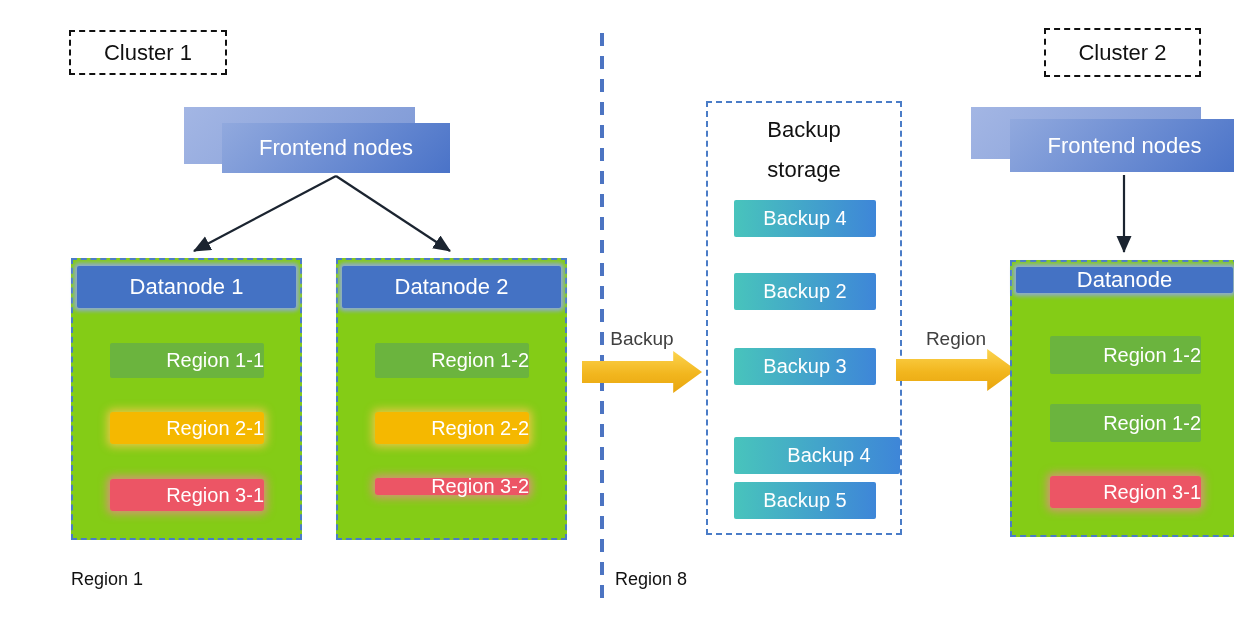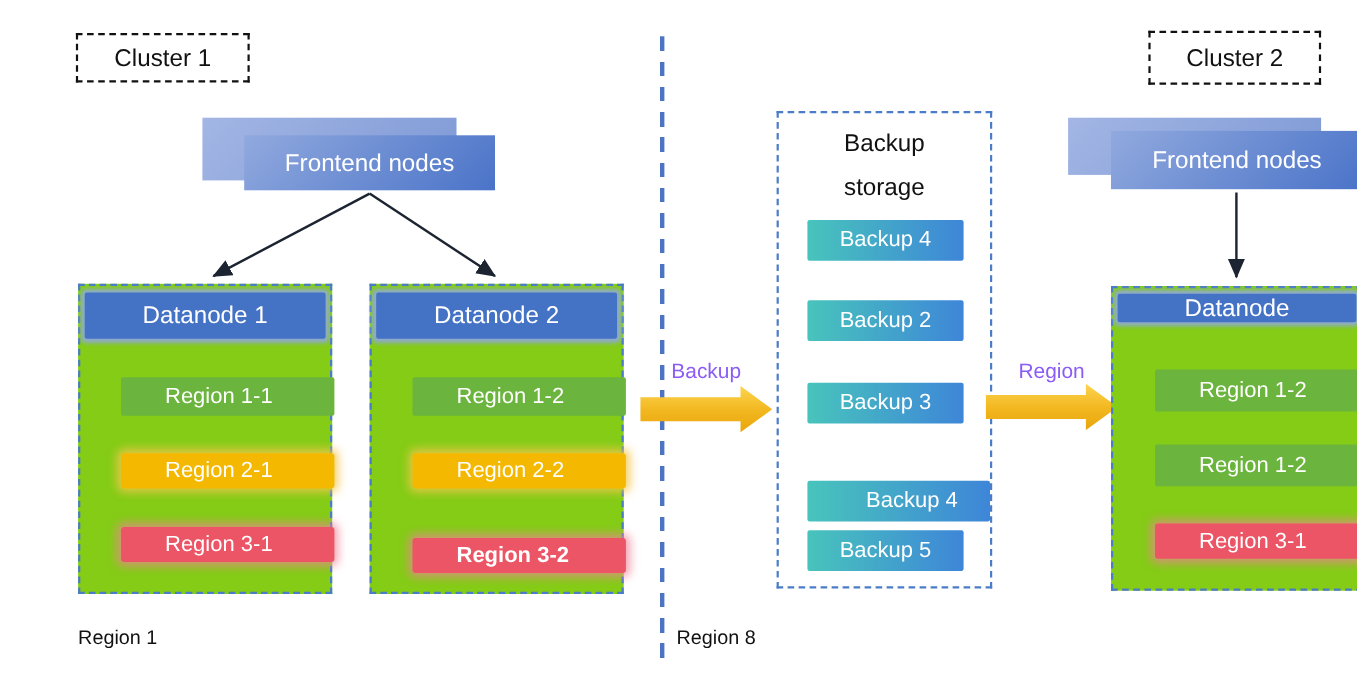--- a/index.html
+++ b/index.html
@@ -24,22 +24,22 @@
   .dn{border:2px dashed #4a7cc7;background:#84cc16;}
   .dn-header{
     position:absolute;left:4px;right:4px;height:42px;
     background:#4472c4;border-radius:2px;
     box-shadow:0 0 4px 3px rgba(142,168,220,0.95);
     display:flex;align-items:center;justify-content:center;
     color:#fff;font-size:22px;
   }
   .region{
     position:absolute;border-radius:3px;
-    display:flex;align-items:center;justify-content:flex-start;
-    color:#fff;font-size:20px;padding-left:40px;
+    display:flex;align-items:center;justify-content:flex-end;
+    color:#fff;font-size:20px;
   }
   .region.green{background:#6bb43e;border-radius:2px;}
   .region.yellow{background:#f5b800;box-shadow:0 0 9px 3px rgba(246,199,74,0.85);}
   .region.red{background:#ec5565;box-shadow:0 0 9px 3px rgba(240,130,150,0.75);}
   
   .storage{border:2px dashed #4a7cc7;background:#fff;}
   .storage-title{
     position:absolute;top:7px;left:0;right:0;margin:0 auto;width:120px;
     text-align:center;font-size:22px;line-height:40px;color:#111;
   }
@@ -48,21 +48,21 @@
     background:linear-gradient(90deg,#48c4bc 0%,#3e86d8 100%);
     display:flex;align-items:center;justify-content:center;
     color:#fff;font-size:20px;
   }
   
   .block-arrow{
     background:linear-gradient(180deg,#fcd44f 0%,#f2b61e 55%,#e8a50e 100%);
     clip-path:polygon(0 24%,76% 24%,76% 0,100% 50%,76% 100%,76% 76%,0 76%);
     filter:drop-shadow(0 1px 1px rgba(160,110,0,0.35));
   }
-  .flow-label{font-size:19px;color:#8b5cf6;text-align:center;}
+  .flow-label{font-size:19px;color:#404040;text-align:center;}
   
   .divider{
     width:4px;
     background:repeating-linear-gradient(180deg,#4c74c2 0 13px,transparent 13px 23px);
   }
   .footer-label{font-size:18px;color:#111;}
   .connectors{position:absolute;left:0;top:0;pointer-events:none;}
 </style>
 </head>
 <body>
@@ -109,21 +109,21 @@
   <div class="abs dn" style="left:292px;top:258px;width:231px;height:282px;">
     <div class="dn-header" style="top:6px;">
       <span>Datanode 2</span>
     </div>
     <div class="region green" style="left:37px;top:83px;width:154px;height:35px;">
       <span>Region 1-2</span>
     </div>
     <div class="region yellow" style="left:37px;top:152px;width:154px;height:32px;">
       <span>Region 2-2</span>
     </div>
-    <div class="region red" style="left:37px;top:229px;width:154px;height:32px;font-weight:bold;">
+    <div class="region red" style="left:37px;top:218px;width:154px;height:17px;">
       <span>Region 3-2</span>
     </div>
   </div>
 
   <div class="abs flow-label" style="left:538px;top:328px;width:120px;">
     <span>Backup</span>
   </div>
   <div class="abs block-arrow" style="left:538px;top:351px;width:120px;height:42px;"></div>
 
   <div class="abs storage" style="left:662px;top:101px;width:196px;height:434px;">

